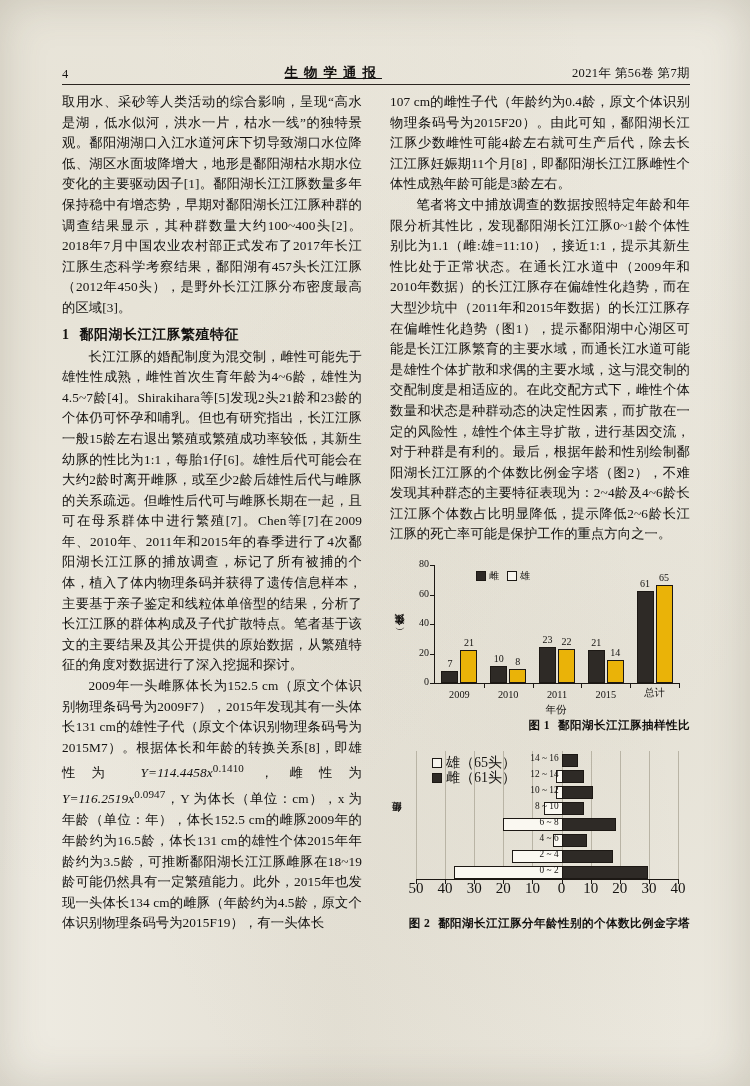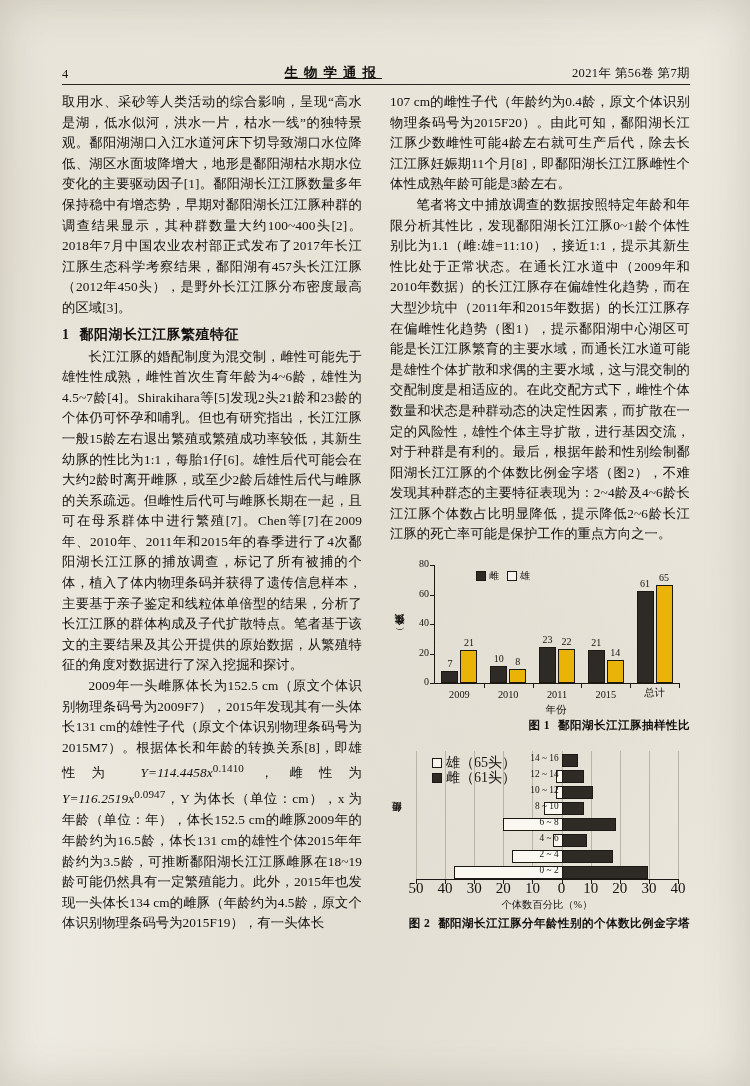--- a/index.html
+++ b/index.html
@@ -454,21 +454,20 @@
                 <div class="f2-left" style="left: 96.0667px; width: 49.4889px;"></div>
                 <div class="f2-right" style="left: 145.556px; width: 49.4889px;"></div>
                 <div class="f2-grplab" style="left: 145.556px; top: 0px;">2 ~ 4</div>
               </div>
               <div class="f2-row" style="top: 114.5px;">
                 <div class="f2-left" style="left: 37.8444px; width: 107.711px;"></div>
                 <div class="f2-right" style="left: 145.556px; width: 84.4222px;"></div>
                 <div class="f2-grplab" style="left: 145.556px; top: 0px;">0 ~ 2</div>
               </div>
             </div>
-          <div class="f2-axisname">个体数百分比（%）</div>
         </div>
         <div class="figcap">
           <span class="lbl">图 2</span><span>鄱阳湖长江江豚分年龄性别的个体数比例金字塔</span>
         </div>
       </div>
 
     </div>
   </div>
 
   <div class="edge-shade"></div>

